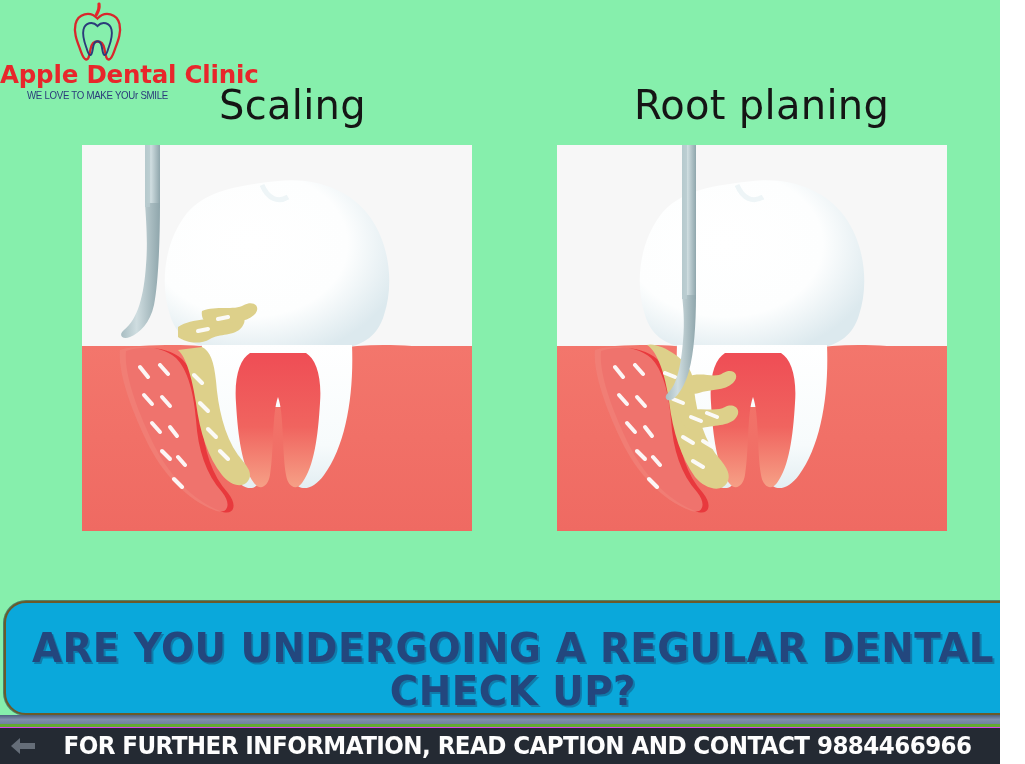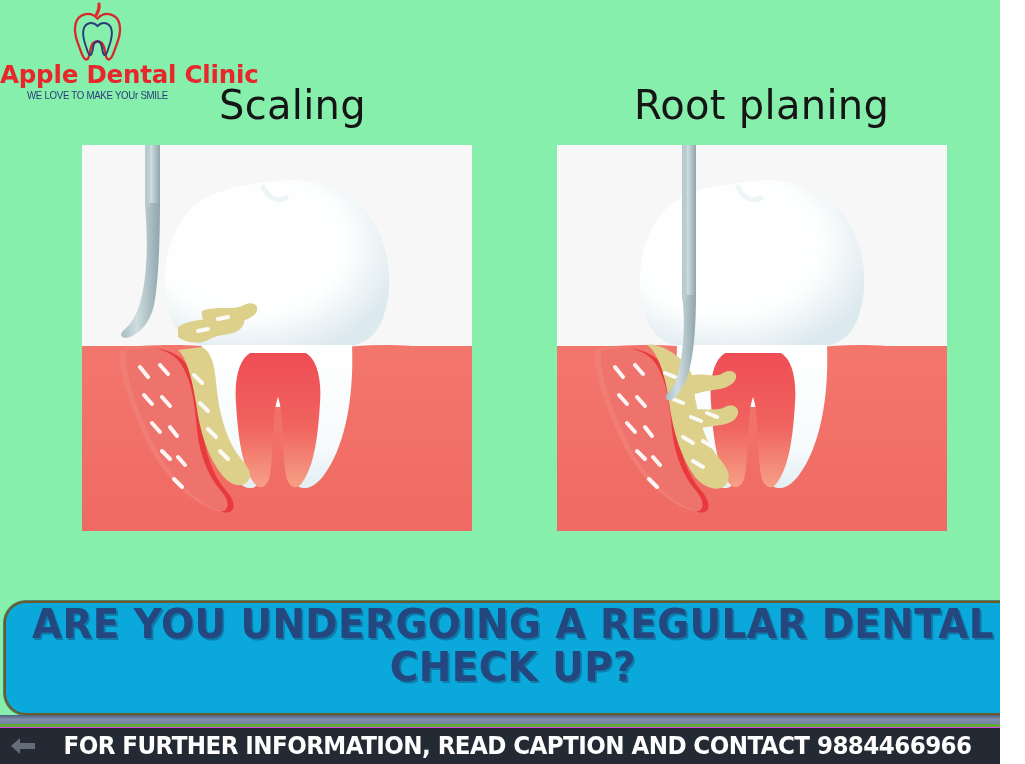--- a/index.html
+++ b/index.html
@@ -93,21 +93,21 @@
     position: absolute;
     left: 4px;
     top: 601px;
     width: 1017px;
     height: 114px;
     box-sizing: border-box;
     background: #0aa8db;
     border-radius: 22px;
     border: 2px solid #6b5a2a;
     display: flex;
-    align-items: flex-start;
+    align-items: flex-end;
     justify-content: center;
     padding: 0 10px;
     box-shadow: 0 0 0 1px rgba(20,20,40,0.5);
   }
   #cta-text {
     font-family: "DejaVu Sans", sans-serif;
     font-weight: bold;
     font-size: 40px;
     line-height: 1.08;
     letter-spacing: 0.5px;

